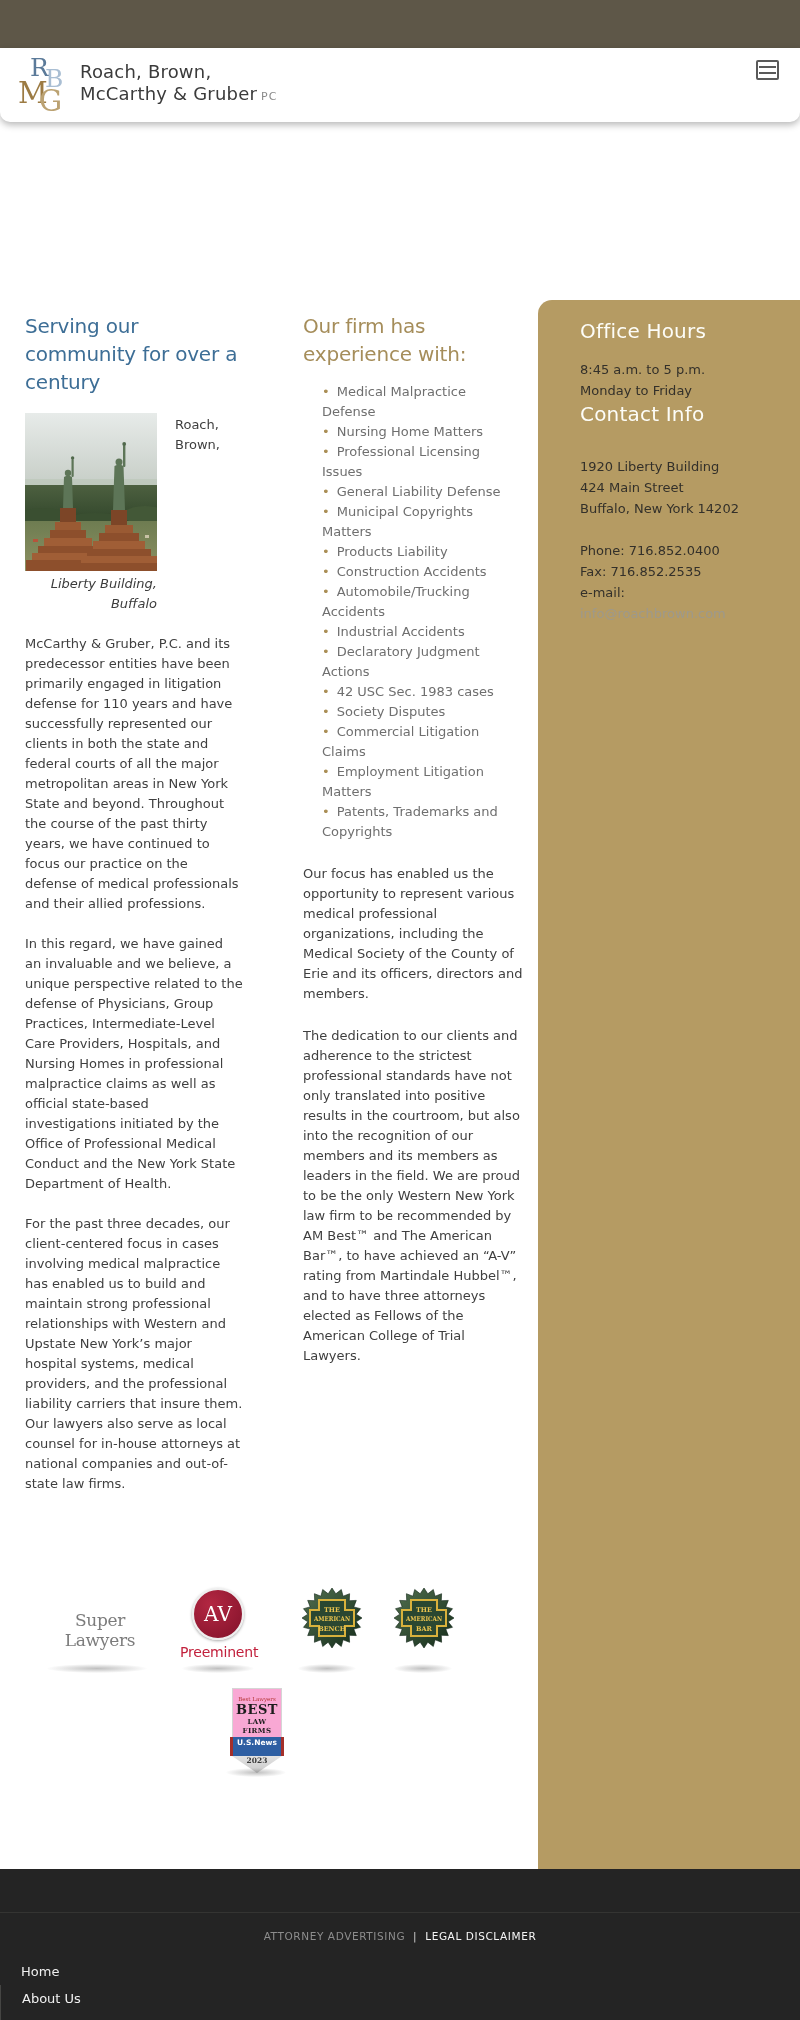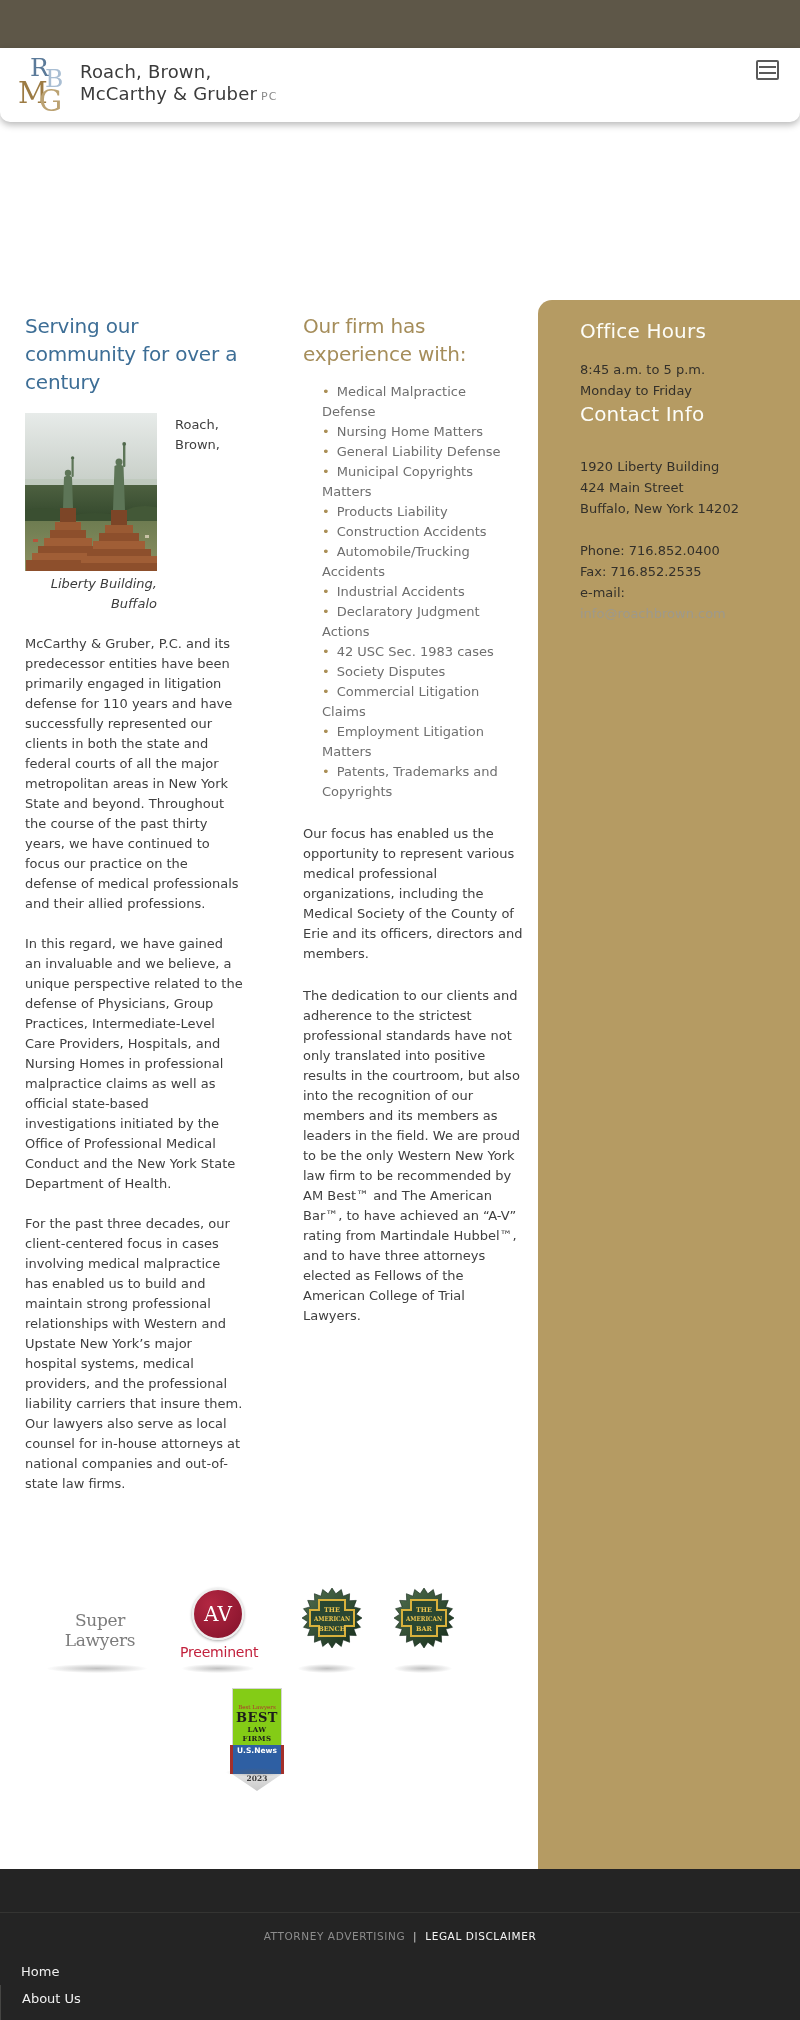--- a/index.html
+++ b/index.html
@@ -65,25 +65,25 @@
              border:2px solid #eeeeee;box-shadow:0 1px 3px rgba(0,0,0,.35);
              color:#ffffff;font-family:"DejaVu Serif",serif;font-size:20px;line-height:48px;text-align:center;}
   .av-label{margin-top:4px;font-size:14px;color:#c2203c;letter-spacing:-.2px;}
   .star-wrap{width:64px;height:64px;}
   .star-bench{left:300px;top:1586px;}
   .star-bar{left:392px;top:1586px;}
   .badge-shadow{position:absolute;height:9px;border-radius:50%;
       background:radial-gradient(ellipse at center,rgba(95,95,95,.40),rgba(120,120,120,0) 72%);}
 
   .best-badge{left:232px;top:1688px;width:50px;text-align:center;font-family:"DejaVu Serif",serif;}
-  .bb-shield{background:#84cc16;border:1px solid #d5d5d5;border-bottom:none;box-sizing:border-box;padding-top:15px;}
+  .bb-shield{background:#f9a8d4;border:1px solid #d5d5d5;border-bottom:none;box-sizing:border-box;padding-top:7px;}
   .bb-top{font-size:5.5px;color:#b23030;line-height:7px;}
   .bb-best{font-size:13px;font-weight:bold;color:#1c1c1c;line-height:14px;letter-spacing:.5px;}
   .bb-lf{font-size:7px;font-weight:bold;color:#1c1c1c;line-height:9px;letter-spacing:.4px;}
-  .bb-banner{position:relative;margin:2px -3px 0 -3px;height:29px;line-height:11px;
+  .bb-banner{position:relative;margin:2px -3px 0 -3px;height:19px;line-height:11px;
       background:linear-gradient(90deg,#a42f2a 0 3px,#2e5fa3 3px calc(100% - 3px),#a42f2a calc(100% - 3px));
       color:#ffffff;font-family:"DejaVu Sans",sans-serif;font-size:7.5px;font-weight:bold;letter-spacing:0;}
   .bb-chevron{height:17px;background:linear-gradient(#e3e3e3,#c9c9c9);
       clip-path:polygon(0 0,100% 0,50% 100%);font-size:7.5px;font-weight:bold;color:#3a3a3a;line-height:10px;}
 
   
   .footer{position:absolute;left:0;top:1869px;width:800px;height:151px;background:#242424;color:#efefef;}
   .f-top{height:43px;border-bottom:1px solid #343432;}
   .legal{margin-top:17px;text-align:center;font-size:10.5px;letter-spacing:.6px;}
   .legal .ad{color:#8d8d8d;}
@@ -187,20 +187,21 @@
     <p class="body-txt">In this regard, we have gained an invaluable and we believe, a unique perspective related to the defense of Physicians, Group Practices, Intermediate-Level Care Providers, Hospitals, and Nursing Homes in professional malpractice claims as well as official state-based investigations initiated by the Office of Professional Medical Conduct and the New York State Department of Health.</p>
     <p class="body-txt">For the past three decades, our client-centered focus in cases involving medical malpractice has enabled us to build and maintain strong professional relationships with Western and Upstate New York’s major hospital systems, medical providers, and the professional liability carriers that insure them. Our lawyers also serve as local counsel for in-house attorneys at national companies and out-of-state law firms.</p>
   </div>
 
   <div class="col-mid">
     <h2 class="sec h-tan">Our firm has
 experience with:</h2>
     <ul class="exp">
       <li>Medical Malpractice Defense</li>
       <li>Nursing Home Matters</li>
+      <li>Professional Licensing Issues</li>
       <li>General Liability Defense</li>
       <li>Municipal Copyrights Matters</li>
       <li>Products Liability</li>
       <li>Construction Accidents</li>
       <li>Automobile/Trucking Accidents</li>
       <li>Industrial Accidents</li>
       <li>Declaratory Judgment Actions</li>
       <li>42 USC Sec. 1983 cases</li>
       <li>Society Disputes</li>
       <li>Commercial Litigation Claims</li>

